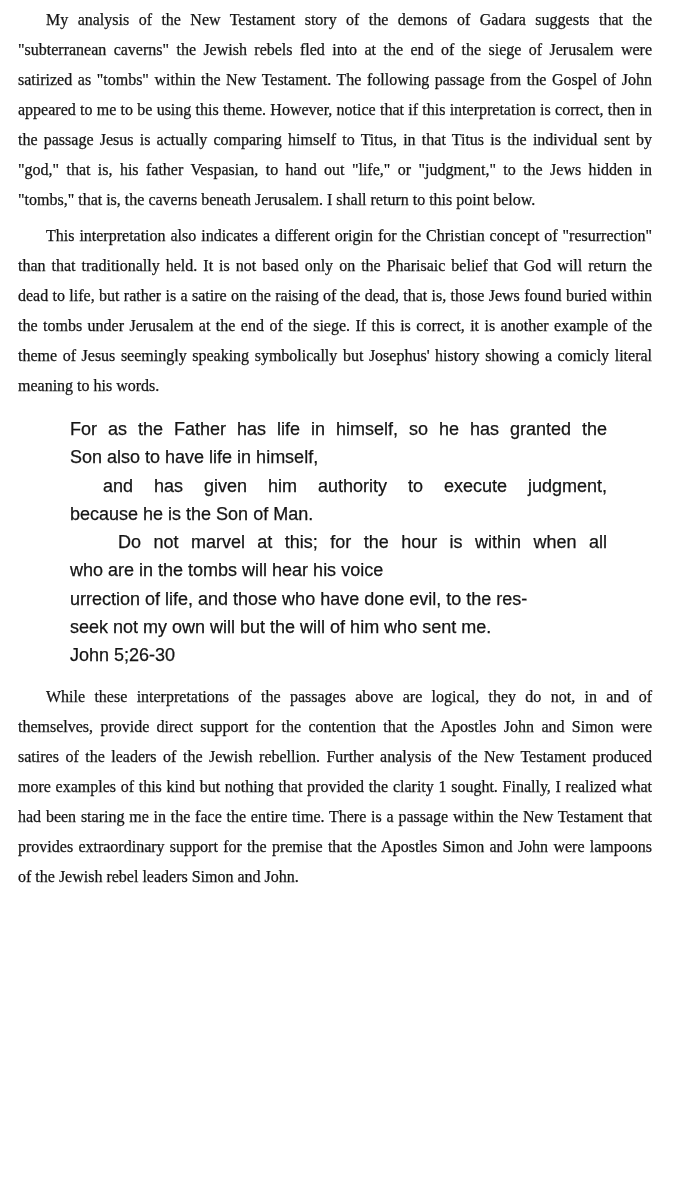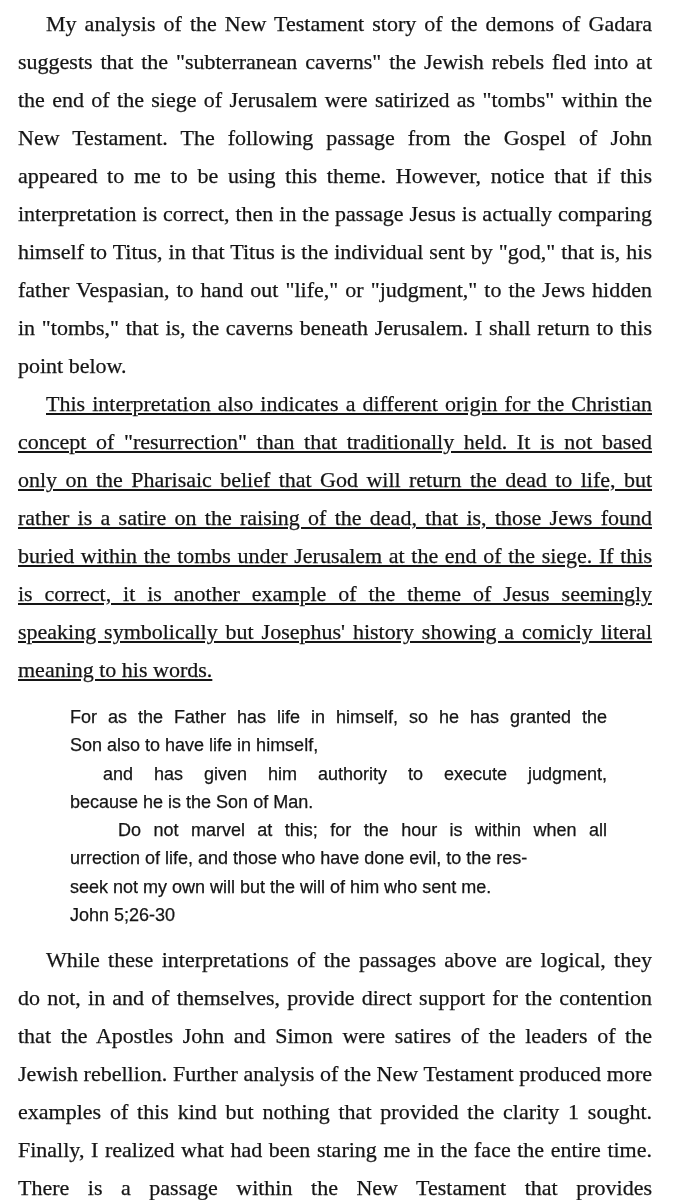--- a/index.html
+++ b/index.html
@@ -13,28 +13,28 @@
     height: 1200px;
     background: #ffffff;
     box-sizing: border-box;
     padding: 5px 42px 0 18px;
     overflow: hidden;
     color: #151515;
   }
   
   .para {
     font-family: "Liberation Serif", "DejaVu Serif", serif;
-    font-size: 22px;
-    line-height: 38px;
+    font-size: 16px;
+    line-height: 30px;
     text-align: justify;
     text-indent: 28px;
     -webkit-text-stroke: 0.25px #151515;
     margin: 0;
   }
-  .para + .para { margin-top: 0; text-decoration: underline; }
+  .para + .para { margin-top: 6px; }
   
   .quote {
     font-family: "Liberation Sans", "DejaVu Sans", sans-serif;
     font-size: 18px;
     line-height: 28.3px;
     margin: 14px 0 12px 52px;
     width: 537px;
     -webkit-text-stroke: 0.25px #151515;
   }
   .qline { text-align: left; white-space: nowrap; }
@@ -54,19 +54,20 @@
 <div class="page">
   <div id="content">
       <div class="para">My analysis of the New Testament story of the demons of Gadara suggests that the "subterranean caverns" the Jewish rebels fled into at the end of the siege of Jerusalem were satirized as "tombs" within the New Testament. The following passage from the Gospel of John appeared to me to be using this theme. However, notice that if this interpretation is correct, then in the passage Jesus is actually comparing himself to Titus, in that Titus is the individual sent by "god," that is, his father Vespasian, to hand out "life," or "judgment," to the Jews hidden in "tombs," that is, the caverns beneath Jerusalem. I shall return to this point below.</div>
       <div class="para">This interpretation also indicates a different origin for the Christian concept of "resurrection" than that traditionally held. It is not based only on the Pharisaic belief that God will return the dead to life, but rather is a satire on the raising of the dead, that is, those Jews found buried within the tombs under Jerusalem at the end of the siege. If this is correct, it is another example of the theme of Jesus seemingly speaking symbolically but Josephus' history showing a comicly literal meaning to his words.</div>
       <div class="quote">
         <div class="qline justify">For as the Father has life in himself, so he has granted the</div>
         <div class="qline">Son also to have life in himself,</div>
         <div class="qline justify ind-medium">and has given him authority to execute judgment,</div>
         <div class="qline">because he is the Son of Man.</div>
         <div class="qline justify ind-large">Do not marvel at this; for the hour is within when all</div>
+        <div class="qline">who are in the tombs will hear his voice</div>
         <div class="qline">urrection of life, and those who have done evil, to the res-</div>
         <div class="qline">seek not my own will but the will of him who sent me.</div>
         <div class="qattr">John 5;26-30</div>
       </div>
       <div class="para">While these interpretations of the passages above are logical, they do not, in and of themselves, provide direct support for the contention that the Apostles John and Simon were satires of the leaders of the Jewish rebellion. Further analysis of the New Testament produced more examples of this kind but nothing that provided the clarity 1 sought. Finally, I realized what had been staring me in the face the entire time. There is a passage within the New Testament that provides extraordinary support for the premise that the Apostles Simon and John were lampoons of the Jewish rebel leaders Simon and John.</div>
     </div>
 </div>
 
 </body></html>

